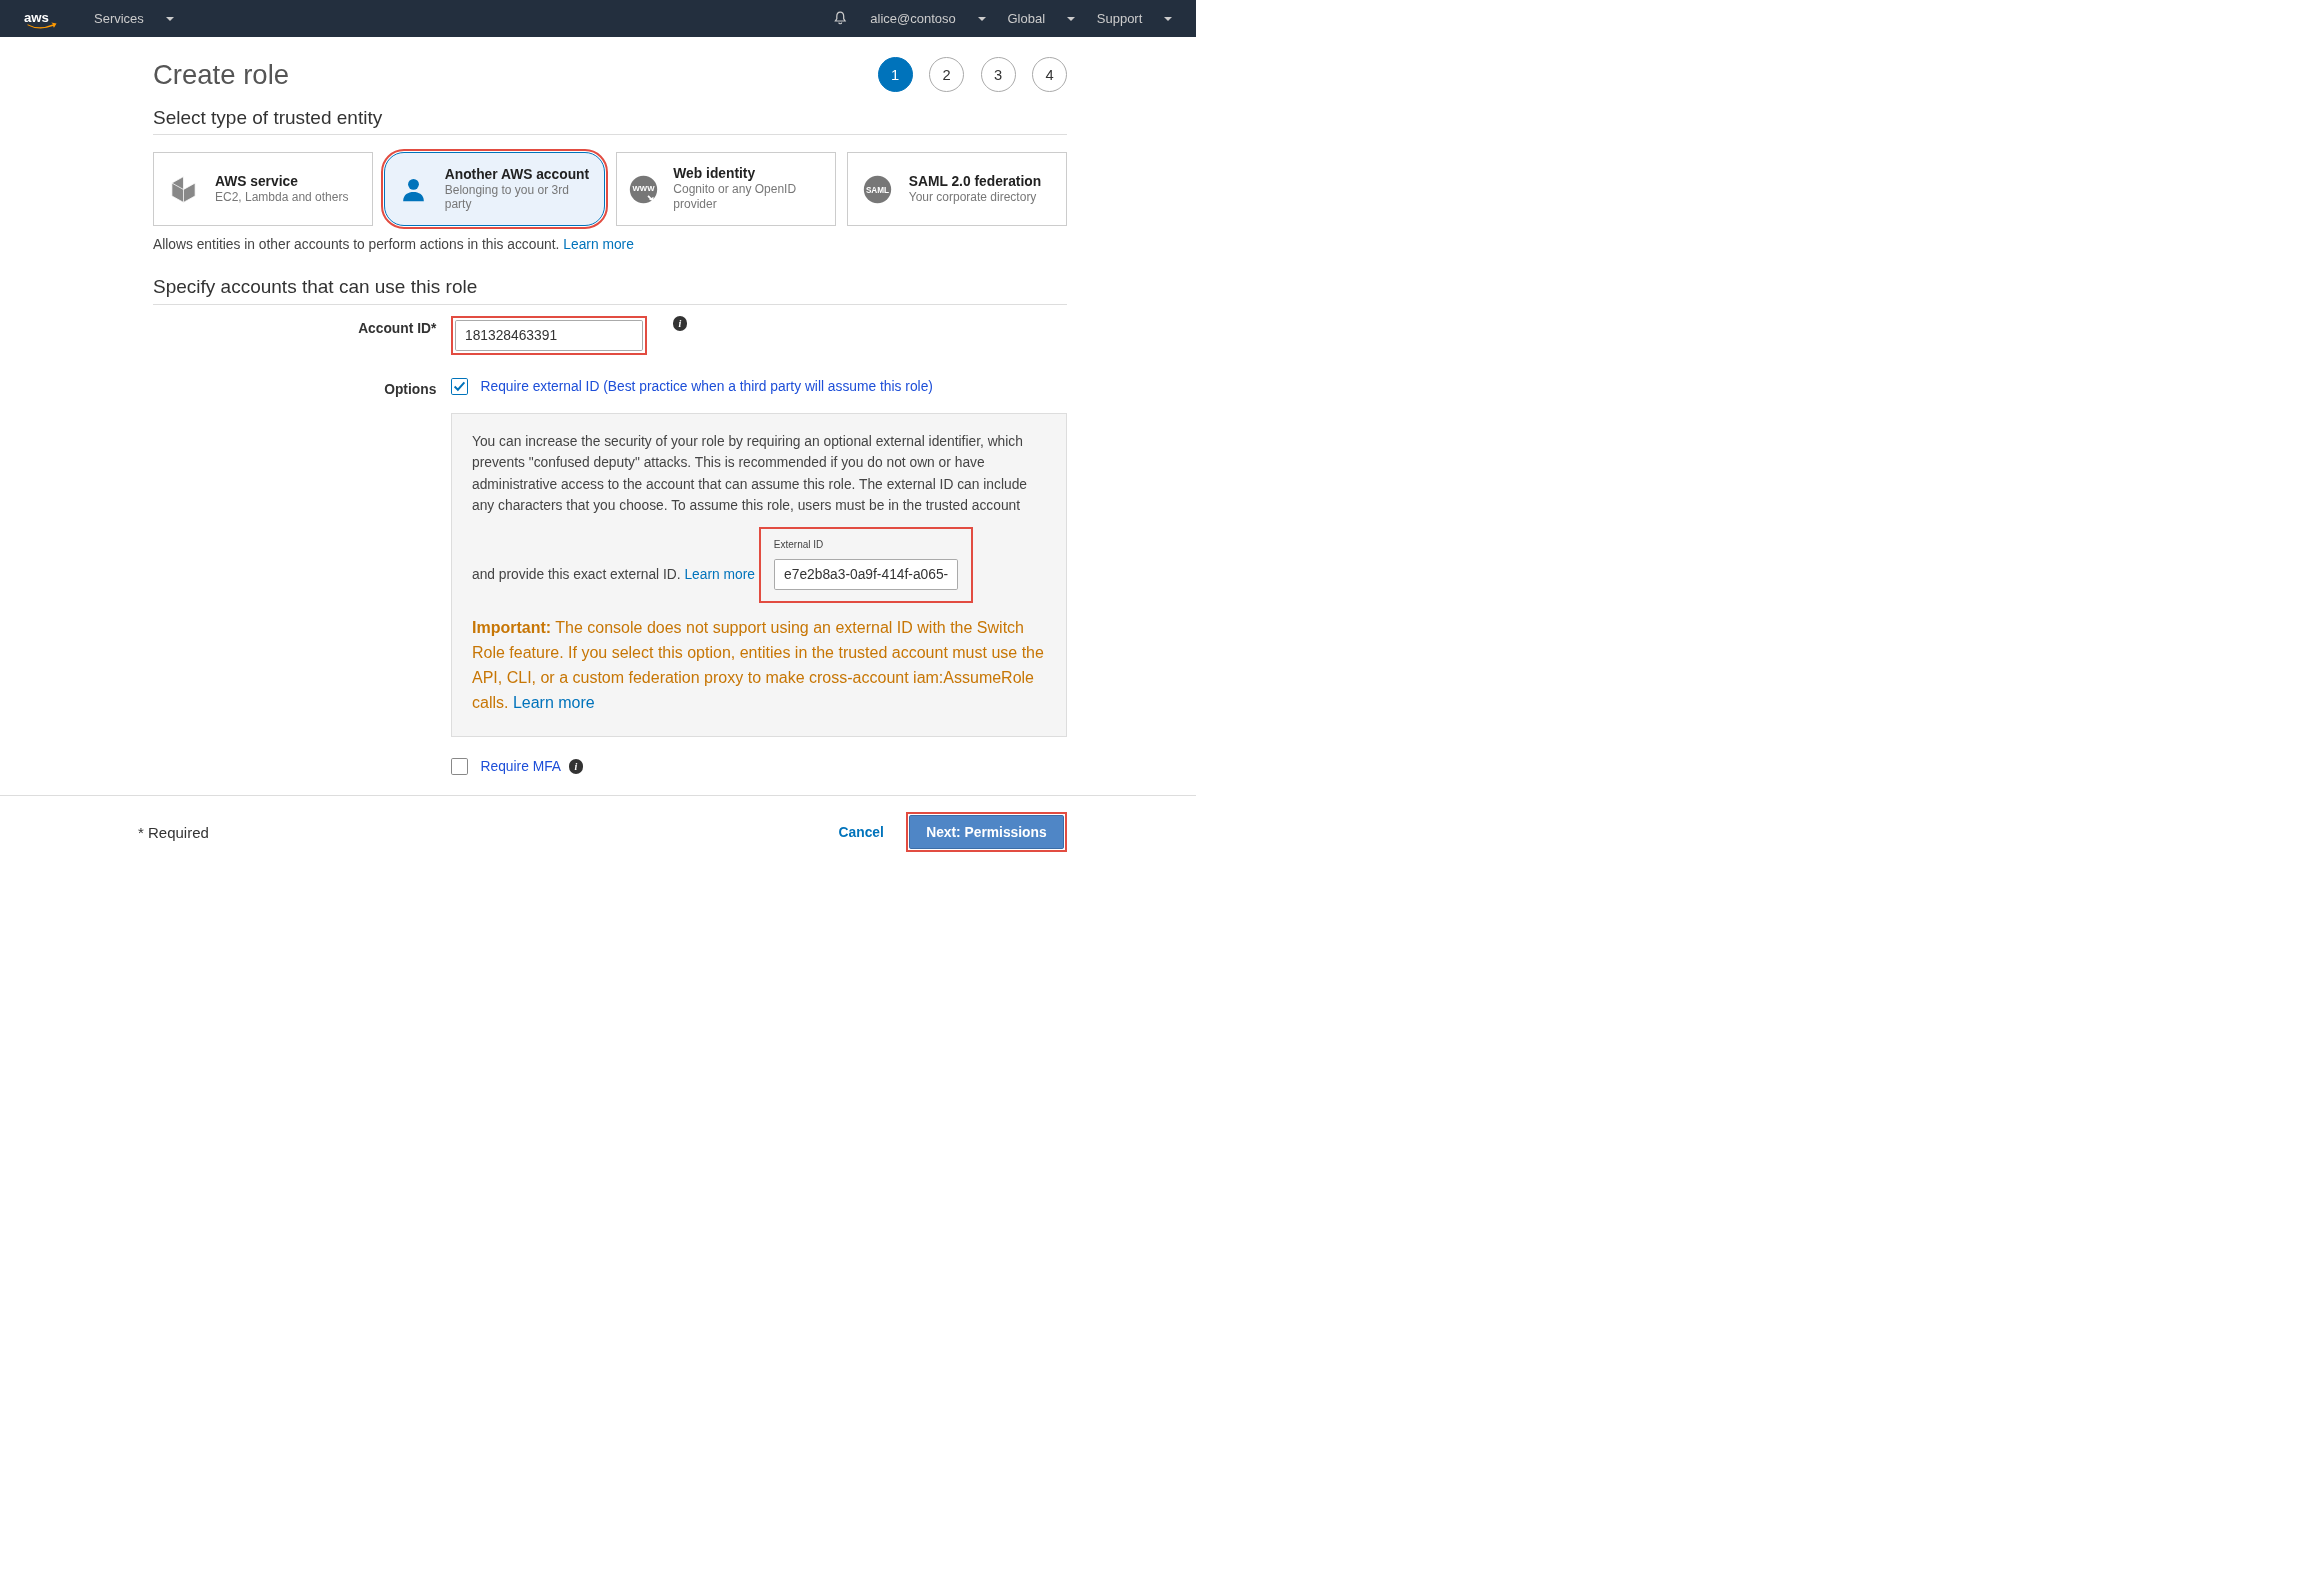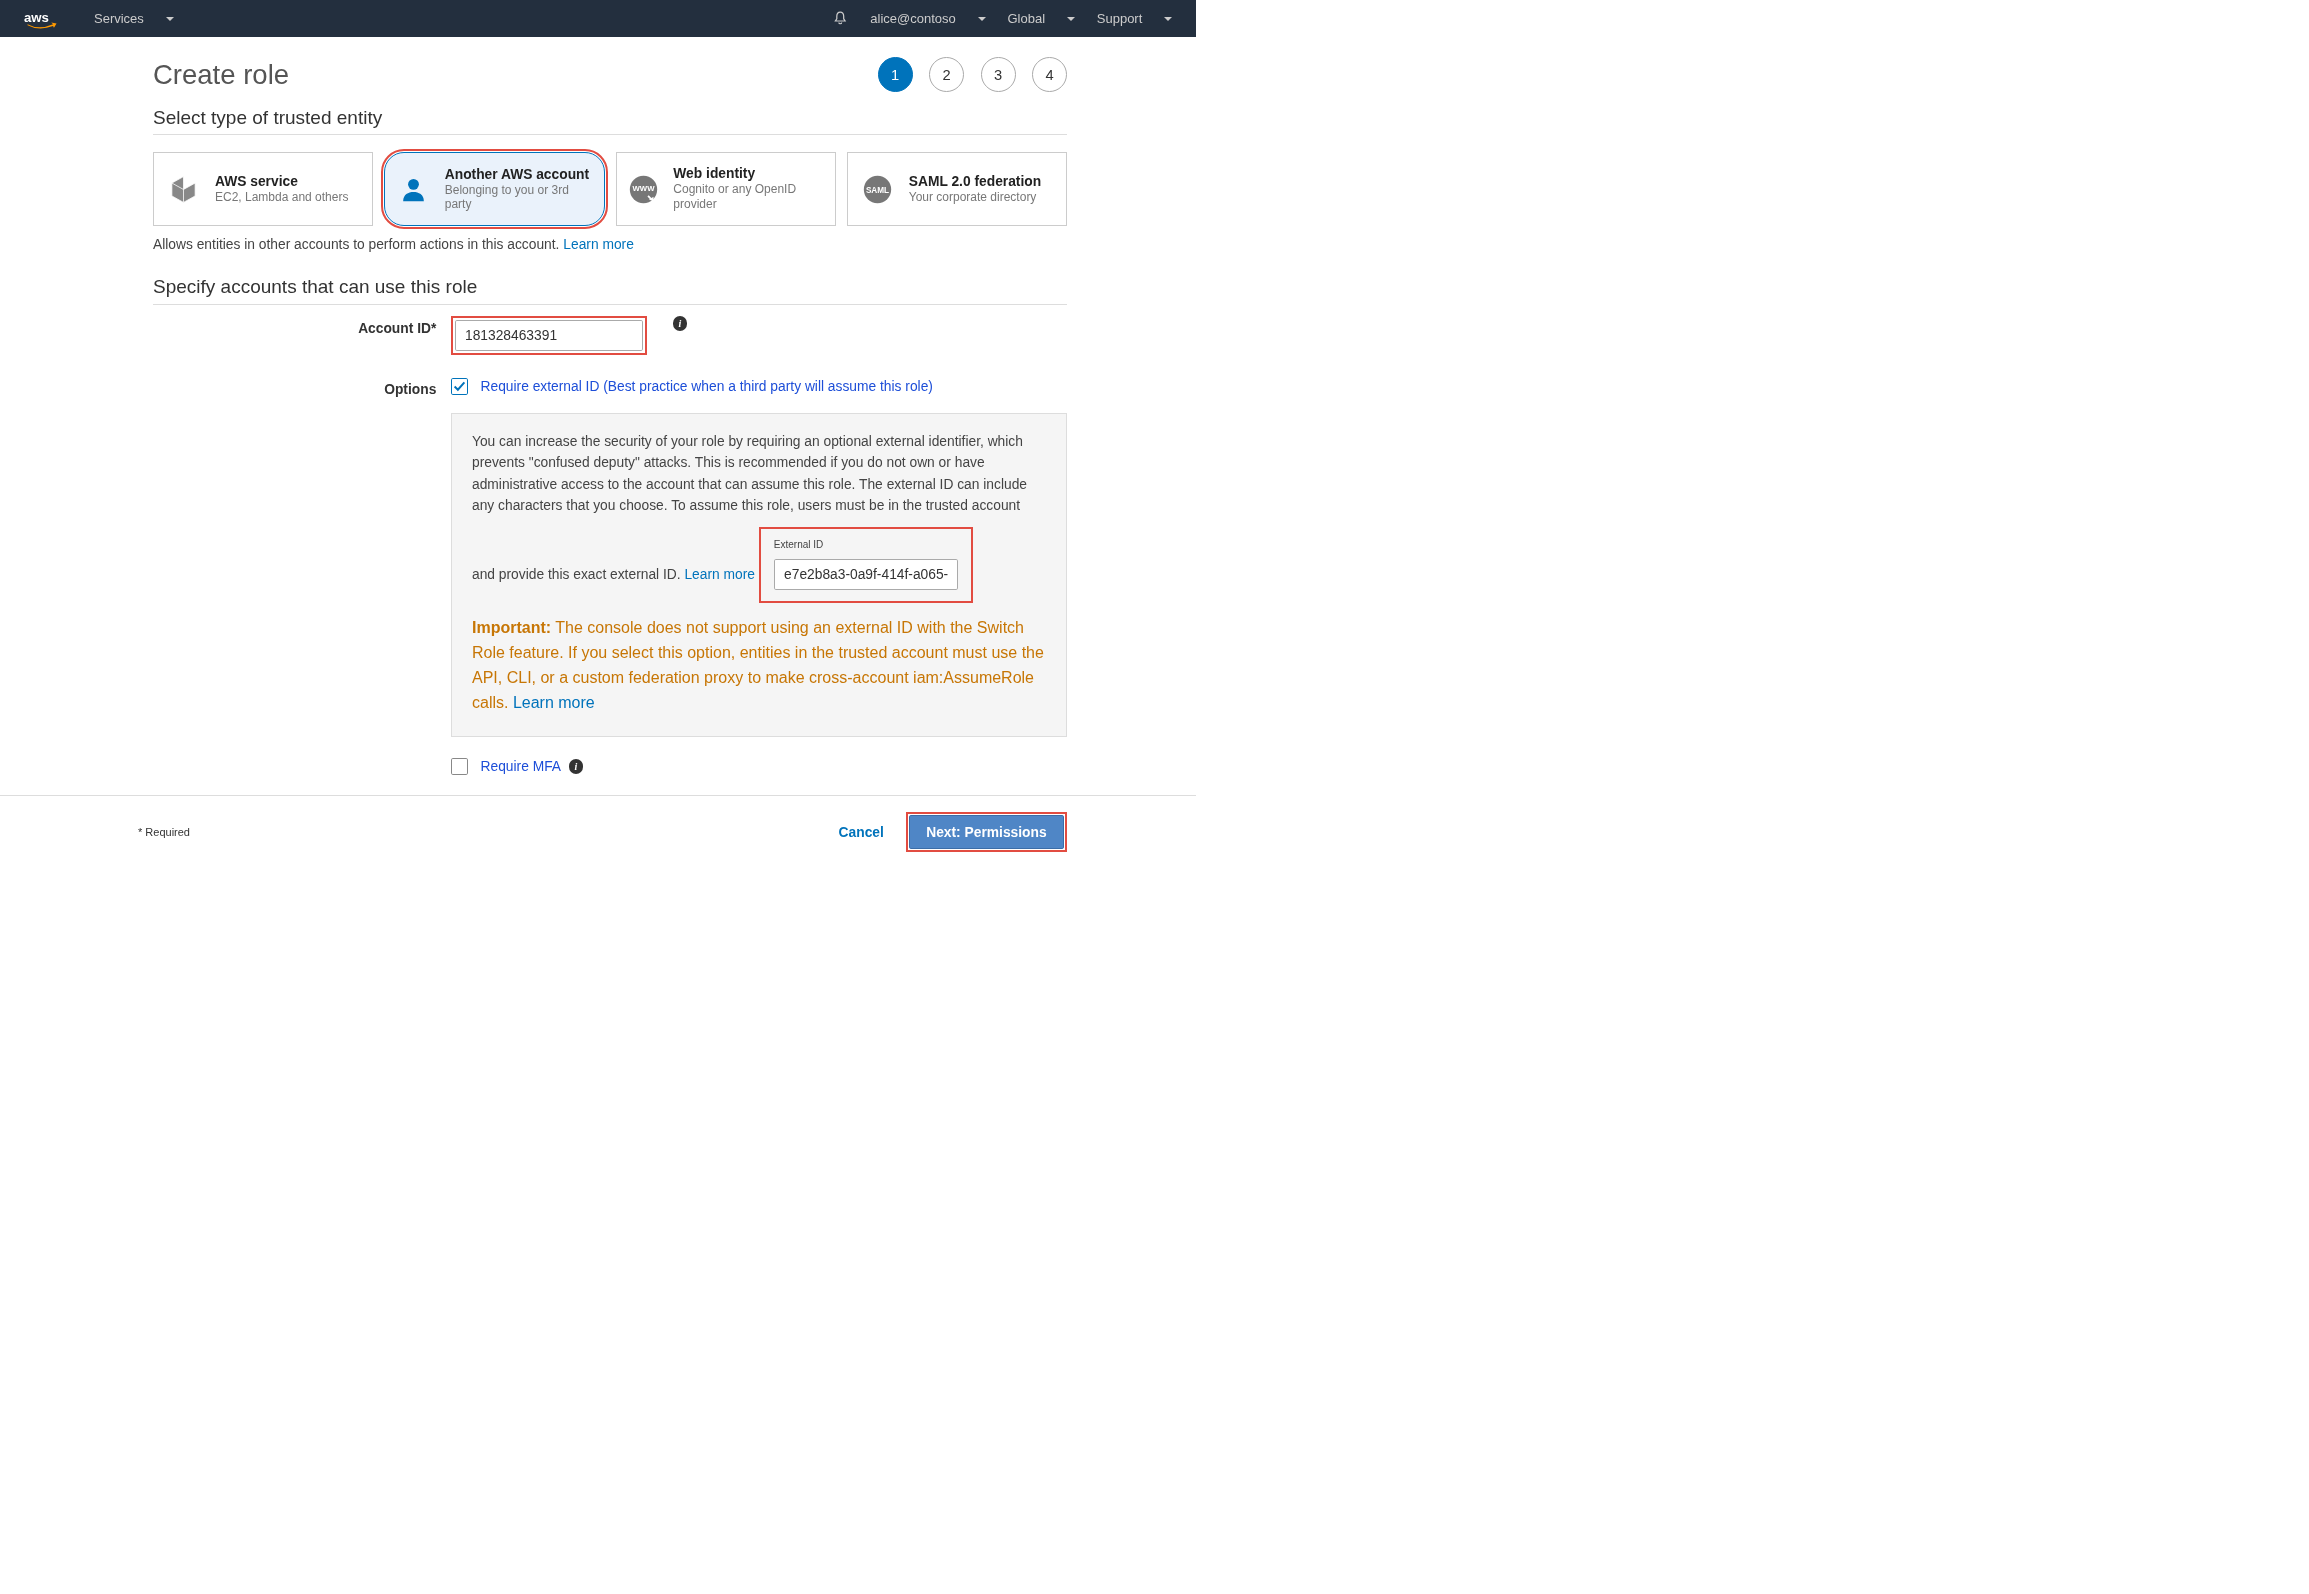--- a/index.html
+++ b/index.html
@@ -94,21 +94,21 @@
   .important-block .imp-label { font-weight:700; }
   .important-block .link { color:#0073bb; }
 
   
   .footer-bar {
     position:relative;
     border-top:0.9px solid #ddd;
     padding:16.5px 129px 16.5px 138px;
     display:flex; align-items:center;
   }
-  .footer-bar .req { font-size:11px; color:#333; }
+  .footer-bar .req { font-size:15px; color:#333; }
   .footer-bar .spacer { flex:1; }
   .cancel-link { color:#0073bb; font-size:13.8px; font-weight:700; cursor:pointer; margin-right:22px; }
   .btn-primary {
     background:#4f86c6; color:#fff; border:0.9px solid #3a6da8; border-radius:1.8px;
     padding:8.3px 16.5px; font-size:13.8px; font-weight:700; cursor:pointer;
   }
   .btn-highlight { display:inline-block; border:2.8px solid #e24c41; padding:0.9px; }
 
   .mfa-row { margin-left:0; }
 </style>

